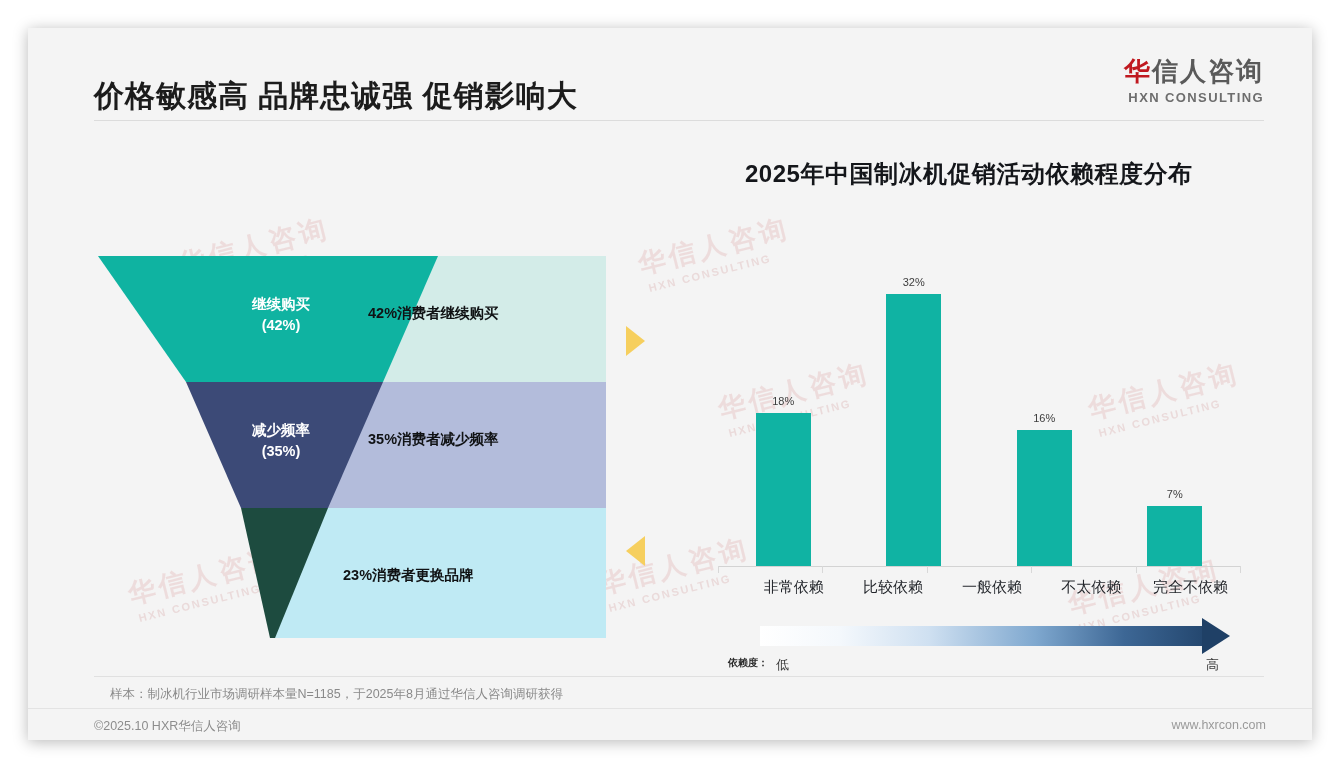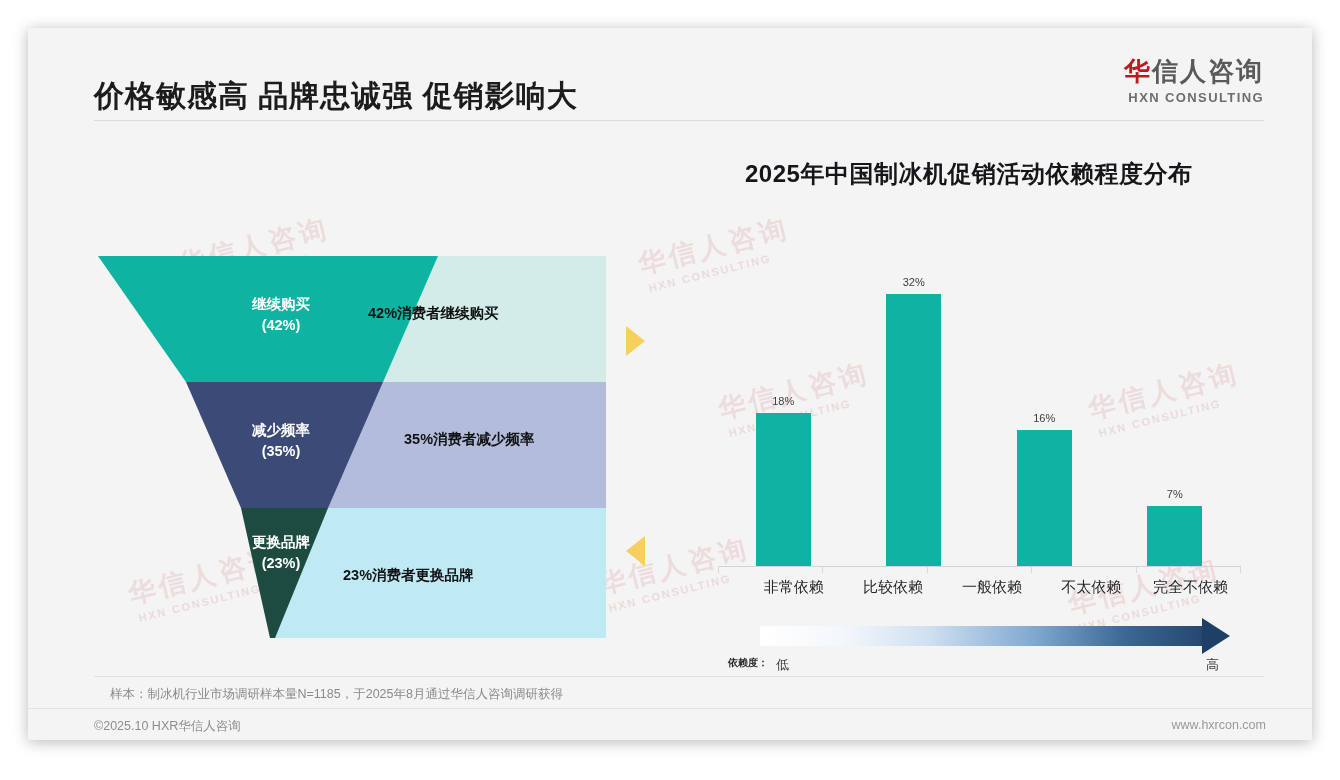--- a/index.html
+++ b/index.html
@@ -336,32 +336,28 @@
 
     <div class="funnel-band" style="top:126px; height:126px;">
       <div class="band-panel" style="left:176px; width:332px; background:#b3bcdb;"></div>
       <svg class="band-shape" viewBox="0 0 508 126" preserveAspectRatio="none">
         <polygon points="88,0 285,0 230,126 143,126" fill="#3c4a77"></polygon>
       </svg>
       <div class="band-label" style="left:118px; top:38px; width:130px;">
         <span>减少频率</span><br>
         <span>(35%)</span>
       </div>
-      <div class="band-note" style="left:270px; top:48px;margin-left:36px;">35%消费者减少频率</div>
+      <div class="band-note" style="left:270px; top:48px;">35%消费者减少频率</div>
     </div>
 
     <div class="funnel-band" style="top:252px; height:130px;">
       <div class="band-panel" style="left:176px; width:332px; background:#bfeaf4;"></div>
       <svg class="band-shape" viewBox="0 0 508 130" preserveAspectRatio="none">
         <polygon points="143,0 230,0 177,130 172,130" fill="#1d4b3f"></polygon>
       </svg>
-      <div class="band-label" style="left:118px; top:24px; width:130px;">
-        <span>更换品牌</span><br>
-        <span>(23%)</span>
-      </div>
       <div class="band-note" style="left:245px; top:58px;">23%消费者更换品牌</div>
     </div>
   </div>
 
   <div class="tri tri-right" style="left:598px; top:298px;"></div>
   <div class="tri tri-left" style="left:598px; top:508px;"></div>
 
   <div id="barchart">
     <div id="bars">
       <div class="bar-col">

